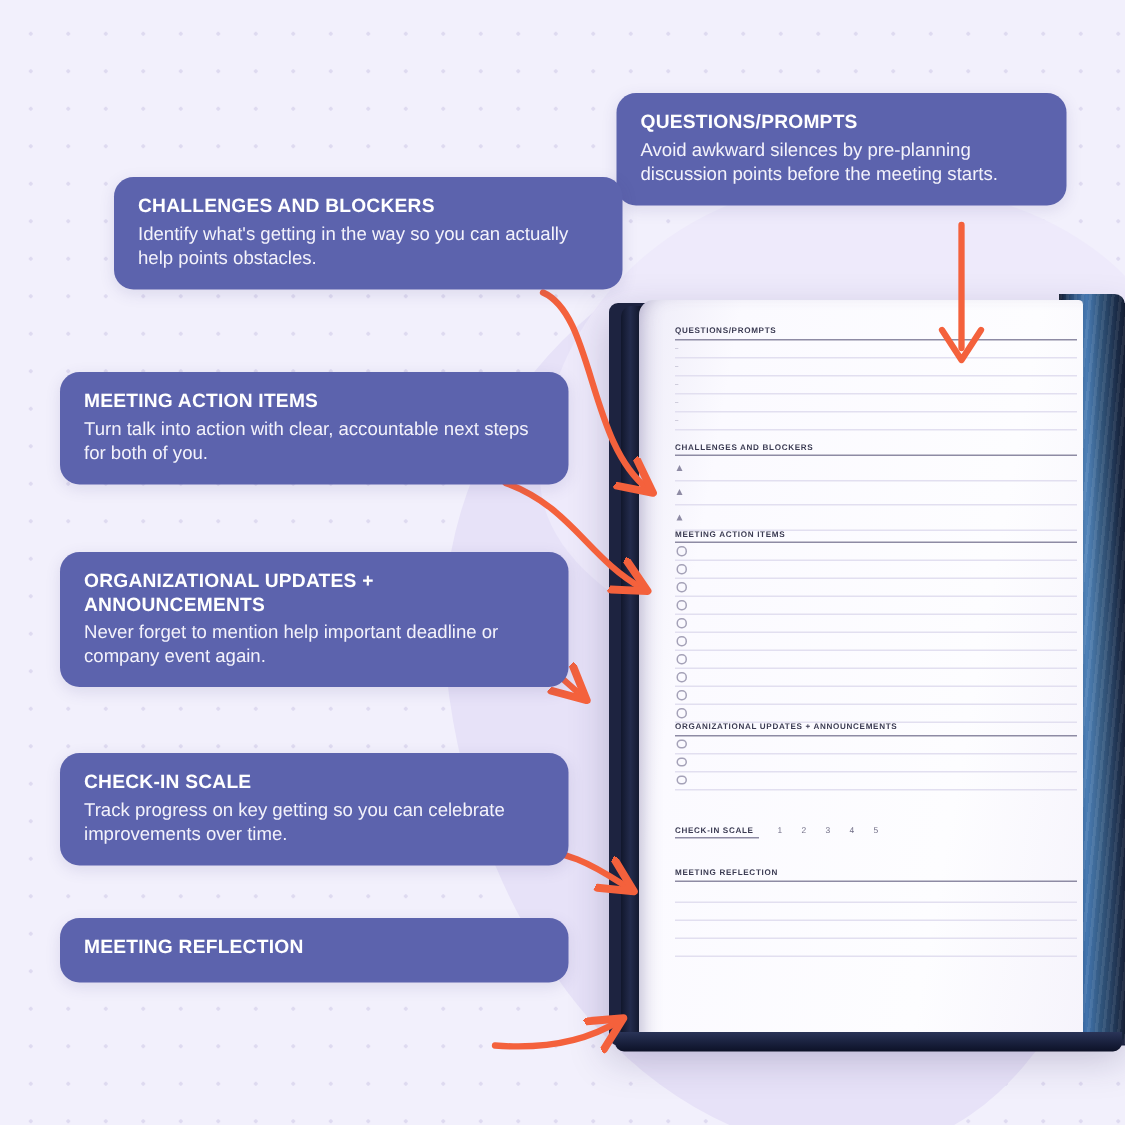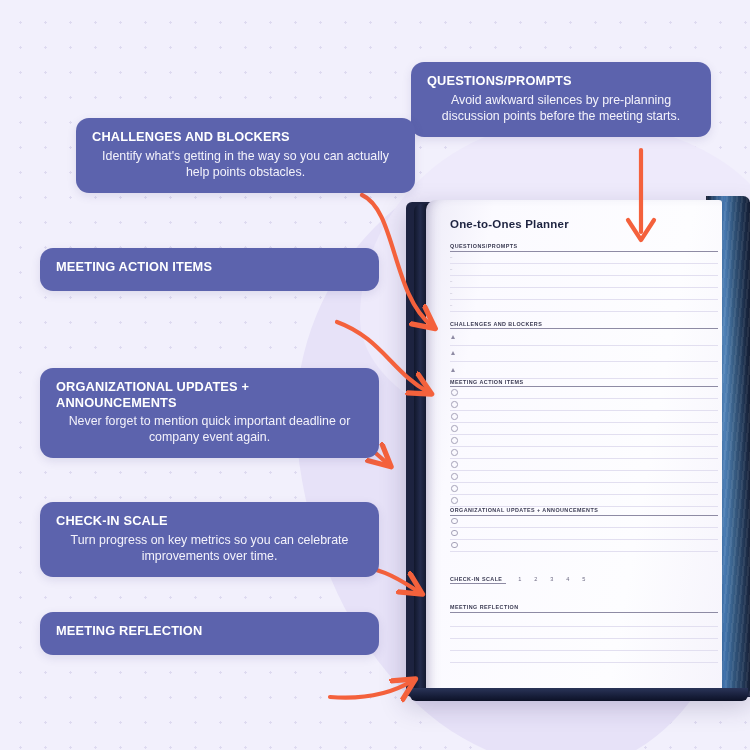--- a/index.html
+++ b/index.html
@@ -112,21 +112,21 @@
   
   .callout{
     position:absolute;background:#5c63ad;border-radius:13px;
     padding:11px 16px 13px 16px;color:#fff;
     box-shadow:0 3px 10px rgba(70,60,130,.13);
   }
   .callout h3{
     margin:0 0 3px 0;font-size:12.8px;font-weight:700;letter-spacing:.15px;line-height:1.22;
   }
   .callout p{
-    margin:0;font-size:12.4px;line-height:1.30;font-weight:400;color:#f3f2fb;text-align:center;
+    margin:0;font-size:12.4px;line-height:1.30;font-weight:400;color:#f3f2fb;
   }
   #co-questions{left:411px;top:62px;width:268px;}
   #co-challenges{left:76px;top:118px;width:307px;}
   #co-actions{left:40px;top:248px;width:307px;}
   #co-updates{left:40px;top:368px;width:307px;}
   #co-scale{left:40px;top:502px;width:307px;}
   #co-reflection{left:40px;top:612px;width:307px;}
 
   
   #arrows{position:absolute;inset:0;pointer-events:none;}
@@ -142,21 +142,20 @@
   <div class="nb-cover-back"></div>
   <div class="nb-spine"></div>
   <div class="nb-edge-right">
     <div class="nb-edge-tex"></div>
   </div>
   <div class="nb-page"></div>
   <div class="nb-bottom"></div>
 
   <div class="pg">
     <div class="pg-inner">
-      <div class="pg-title">One-to-Ones Planner</div>
 
       <div>
         <div class="sec-head">QUESTIONS/PROMPTS</div>
         <div class="rows" id="rows-questions">
             <div class="row">
               <span class="mk">
                 <span class="mk-dash">–</span>
               </span>
             </div>
             <div class="row">
@@ -344,27 +343,28 @@
   <p>Avoid awkward silences by pre-planning discussion points before the meeting starts.</p>
 </div>
 
 <div class="callout" id="co-challenges">
   <h3>CHALLENGES AND BLOCKERS</h3>
   <p>Identify what's getting in the way so you can actually help points obstacles.</p>
 </div>
 
 <div class="callout" id="co-actions">
   <h3>MEETING ACTION ITEMS</h3>
+  <p>Turn talk into action with clear, accountable next steps for both of you.</p>
 </div>
 
 <div class="callout" id="co-updates">
   <h3>ORGANIZATIONAL UPDATES + ANNOUNCEMENTS</h3>
-  <p>Never forget to mention quick important deadline or company event again.</p>
+  <p>Never forget to mention help important deadline or company event again.</p>
 </div>
 
 <div class="callout" id="co-scale">
   <h3>CHECK-IN SCALE</h3>
-  <p>Turn progress on key metrics so you can celebrate improvements over time.</p>
+  <p>Track progress on key getting so you can celebrate improvements over time.</p>
 </div>
 
 <div class="callout" id="co-reflection">
   <h3>MEETING REFLECTION</h3>
 </div>
 
 </body></html>

